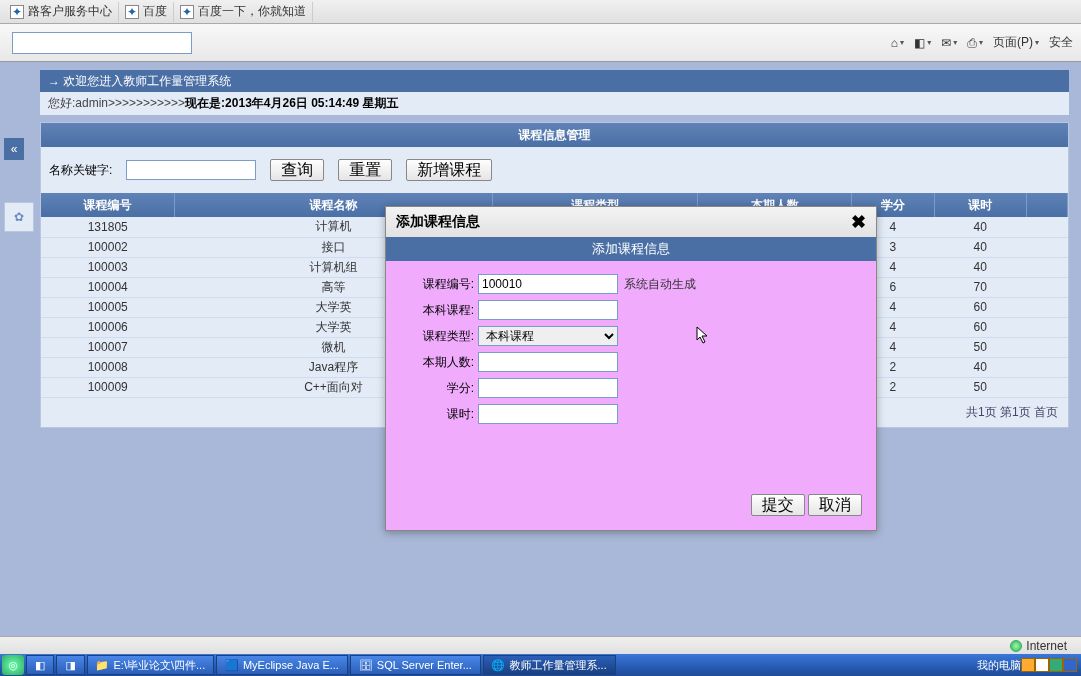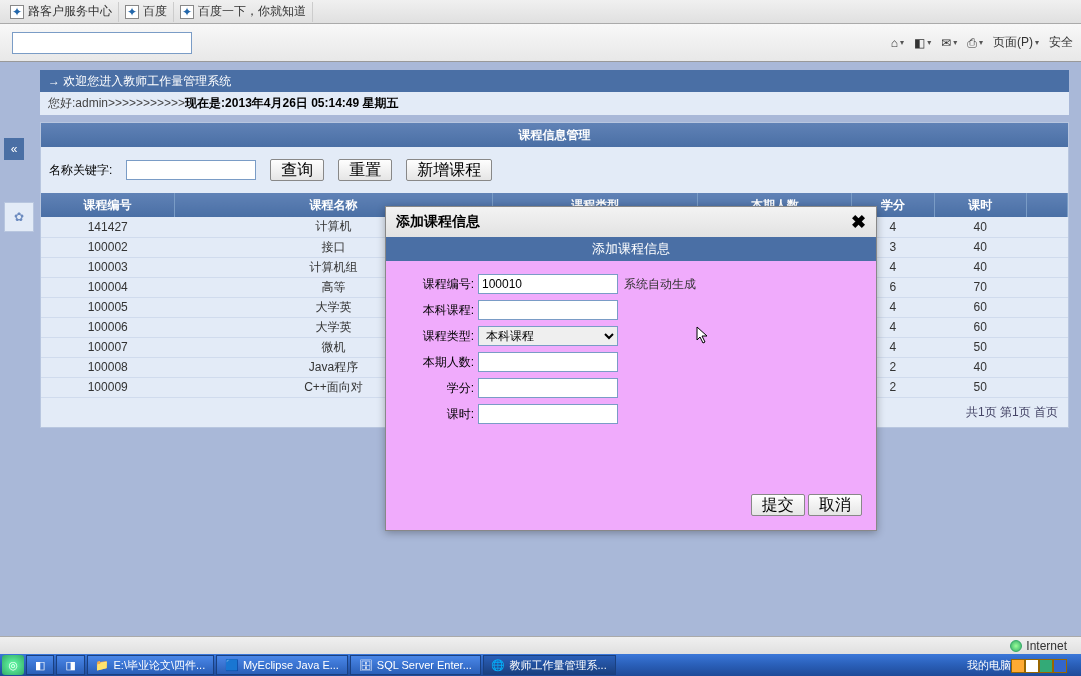--- a/index.html
+++ b/index.html
@@ -36,21 +36,21 @@
 .frow label{width:78px;text-align:right;padding-right:4px}
 .frow input,.frow select{width:140px;height:20px;border:1px solid #7a9cc6;font-size:12px;font-family:inherit;padding:0 3px}
 .frow .hint{margin-left:6px;color:#333}
 .dlg-foot{position:absolute;right:14px;bottom:14px}
 .status-bar{position:absolute;left:0;right:0;bottom:22px;height:18px;background:linear-gradient(#f0f0f0,#e0e0e0);border-top:1px solid #aaa;display:flex;align-items:center;justify-content:flex-end;padding:0 14px;color:#333}
 .globe{width:12px;height:12px;border:1px solid #3a6;border-radius:50%;margin-right:4px;background:radial-gradient(#9f9,#3a6)}
 .taskbar{position:absolute;left:0;right:0;bottom:0;height:22px;background:linear-gradient(#3a77d9 0%, #2a5fb8 50%, #1f4a98 100%);display:flex;align-items:center;color:#fff;font-size:11px}
 .tbtn{display:flex;align-items:center;height:20px;padding:0 8px;margin-left:2px;background:linear-gradient(#4a87e8,#2a5fb8);border:1px solid #1a4080;gap:4px}
 .tbtn.active{background:linear-gradient(#2a5fb8,#1a4080)}
 .start{width:22px;height:20px;display:flex;align-items:center;justify-content:center;background:radial-gradient(#6fa,#3a6);border-radius:3px;margin-left:2px}
-.tb-end{margin-left:auto;display:flex;align-items:flex-end;gap:0;padding-right:14px}
+.tb-end{margin-left:auto;display:flex;align-items:center;gap:0;padding-right:4px}
 .tray-ico{width:14px;height:14px;background:#fa3;border:1px solid #960;display:inline-block}
 .cursor{position:absolute;left:696px;top:326px;width:16px;height:20px;z-index:20;pointer-events:none}
 .cursor svg{width:16px;height:20px}
 </style>
 </head>
 <body>
 
 <div class="top-tabs">
   <span class="tab-item">
       <span class="tab-fav">✦</span>
@@ -109,21 +109,21 @@
         <th style="width:310px">课程名称</th>
         <th style="width:200px">课程类型</th>
         <th style="width:150px">本期人数</th>
         <th style="width:80px">学分</th>
         <th style="width:90px">课时</th>
         <th style="width:40px"></th>
       </tr>
         </thead>
       <tbody id="tbody">
           <tr>
-            <td>141427</td>
+            <td>131805</td>
             <td>计算机</td>
             <td></td>
             <td></td>
             <td>4</td>
             <td>40</td>
             <td></td>
           </tr>
           <tr>
             <td>100002</td>
             <td>接口</td>

